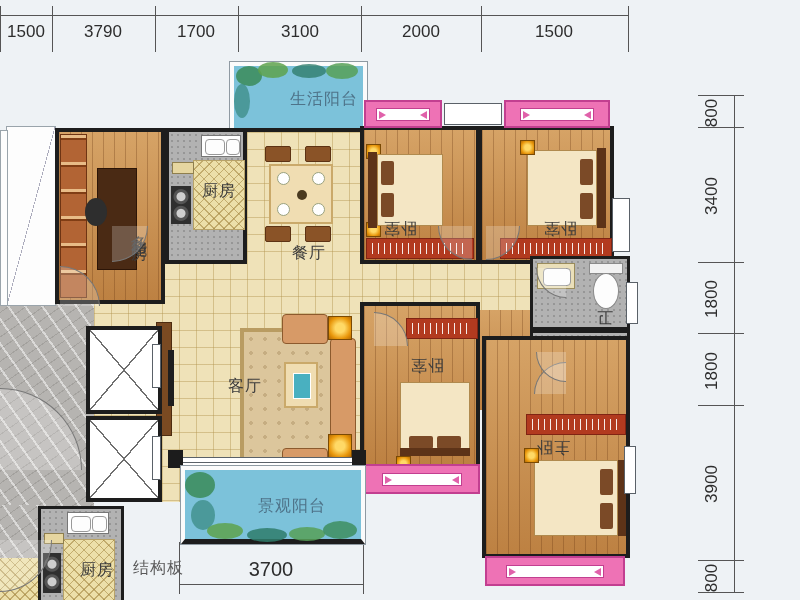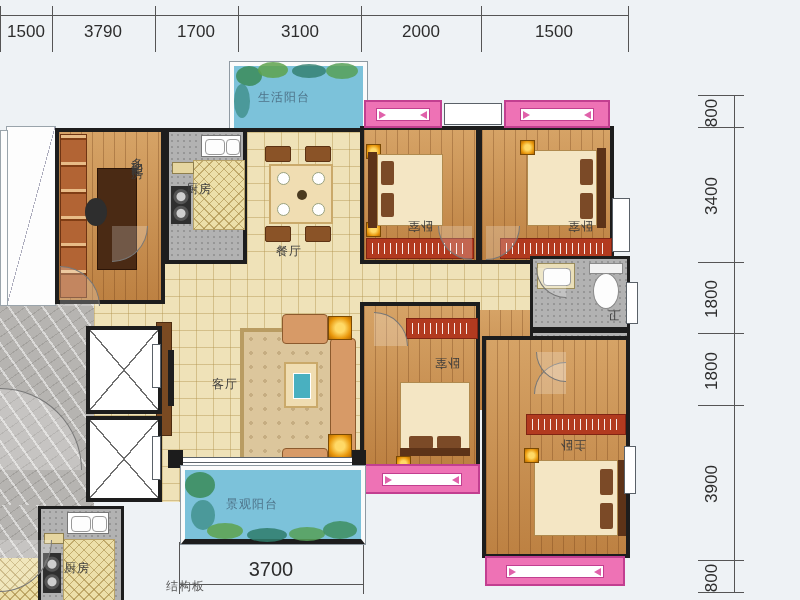--- a/index.html
+++ b/index.html
@@ -4,21 +4,21 @@
 <style>
   html,body{margin:0;padding:0;}
   body{font-family:"Liberation Sans",sans-serif;background:#eef2f5;}
   #canvas{position:relative;width:800px;height:600px;background:#eef2f5;overflow:hidden;}
   .abs{position:absolute;}
   
   .dimline{position:absolute;background:#555;}
   .dimtxt{position:absolute;font-size:17px;color:#2d2d2d;text-align:center;white-space:nowrap;}
   .dimtxt.rot{transform:rotate(-90deg);}
   
-  .lbl{position:absolute;font-size:12px;color:#3b3b3b;letter-spacing:1px;white-space:nowrap;text-align:left;}
+  .lbl{position:absolute;font-size:16px;color:#3b3b3b;letter-spacing:1px;white-space:nowrap;text-align:right;}
   .lbl.blue{color:#4e7389;}
   .lbl.r180{transform:rotate(180deg);}
   .lbl.vert{writing-mode:vertical-rl;letter-spacing:3px;}
   .title{position:absolute;font-size:40px;font-weight:bold;color:#2c3a72;letter-spacing:2px;white-space:nowrap;
     text-shadow:-2px 0 #fff,2px 0 #fff,0 -2px #fff,0 2px #fff,-2px -2px #fff,2px 2px #fff,-2px 2px #fff,2px -2px #fff;}
   
   .wood{background-image:repeating-linear-gradient(90deg,rgba(101,52,15,.30) 0 1px,transparent 1px 11px),linear-gradient(180deg,#d6a366,#bd8142);}
   .tile{background-color:#efe2b8;background-image:linear-gradient(rgba(180,150,80,.45) 1px,transparent 1px),linear-gradient(90deg,rgba(180,150,80,.45) 1px,transparent 1px);background-size:17px 17px;}
   .grayfloor{background-color:#b2b2b2;background-image:radial-gradient(rgba(80,80,80,.28) 1px,transparent 1px);background-size:6px 6px;}
   .marble{background-color:#b6b4b1;background-image:repeating-linear-gradient(55deg,rgba(255,255,255,.5) 0 2px,transparent 2px 14px),repeating-linear-gradient(-35deg,rgba(140,138,134,.45) 0 1px,transparent 1px 10px);}
@@ -273,21 +273,21 @@
   <div class="room thin grayfloor" style="left:38px;top:506px;width:86px;height:94px;border-bottom:none;">
     <div class="sink" style="left:26px;top:3px;width:42px;height:22px;">
       <div class="basin" style="left:3px;top:3px;width:18px;height:14px;"></div>
       <div class="basin" style="left:24px;top:3px;width:13px;height:14px;"></div>
     </div>
     <div class="mat" style="position:absolute;left:22px;top:30px;width:50px;height:60px;border:1px solid #b7a268;"></div>
     <div class="stove" style="left:2px;top:44px;width:18px;height:40px;"></div>
     <div class="abs" style="left:3px;top:24px;width:18px;height:9px;background:#e6d6a0;border:1px solid #8f7f4e;"></div>
   </div>
   <div class="lbl" style="left:64px;top:560px;width:50px;">厨房</div>
-  <div class="lbl" style="left:122px;top:578px;width:62px;color:#5a5a5a;margin-left:44px;">结构板</div>
+  <div class="lbl" style="left:122px;top:558px;width:62px;color:#5a5a5a;">结构板</div>
 
   <div class="window" style="left:612px;top:198px;width:18px;height:54px;"></div>
   <div class="window" style="left:626px;top:282px;width:12px;height:42px;"></div>
   <div class="window" style="left:624px;top:446px;width:12px;height:48px;"></div>
 
   <div class="arc br" style="left:112px;top:226px;width:36px;height:36px;"></div>
   <div class="arc tr" style="left:60px;top:266px;width:40px;height:40px;"></div>
   <div class="arc bl" style="left:438px;top:226px;width:34px;height:34px;"></div>
   <div class="arc br" style="left:486px;top:226px;width:34px;height:34px;"></div>
   <div class="arc tr" style="left:374px;top:312px;width:34px;height:34px;"></div>

